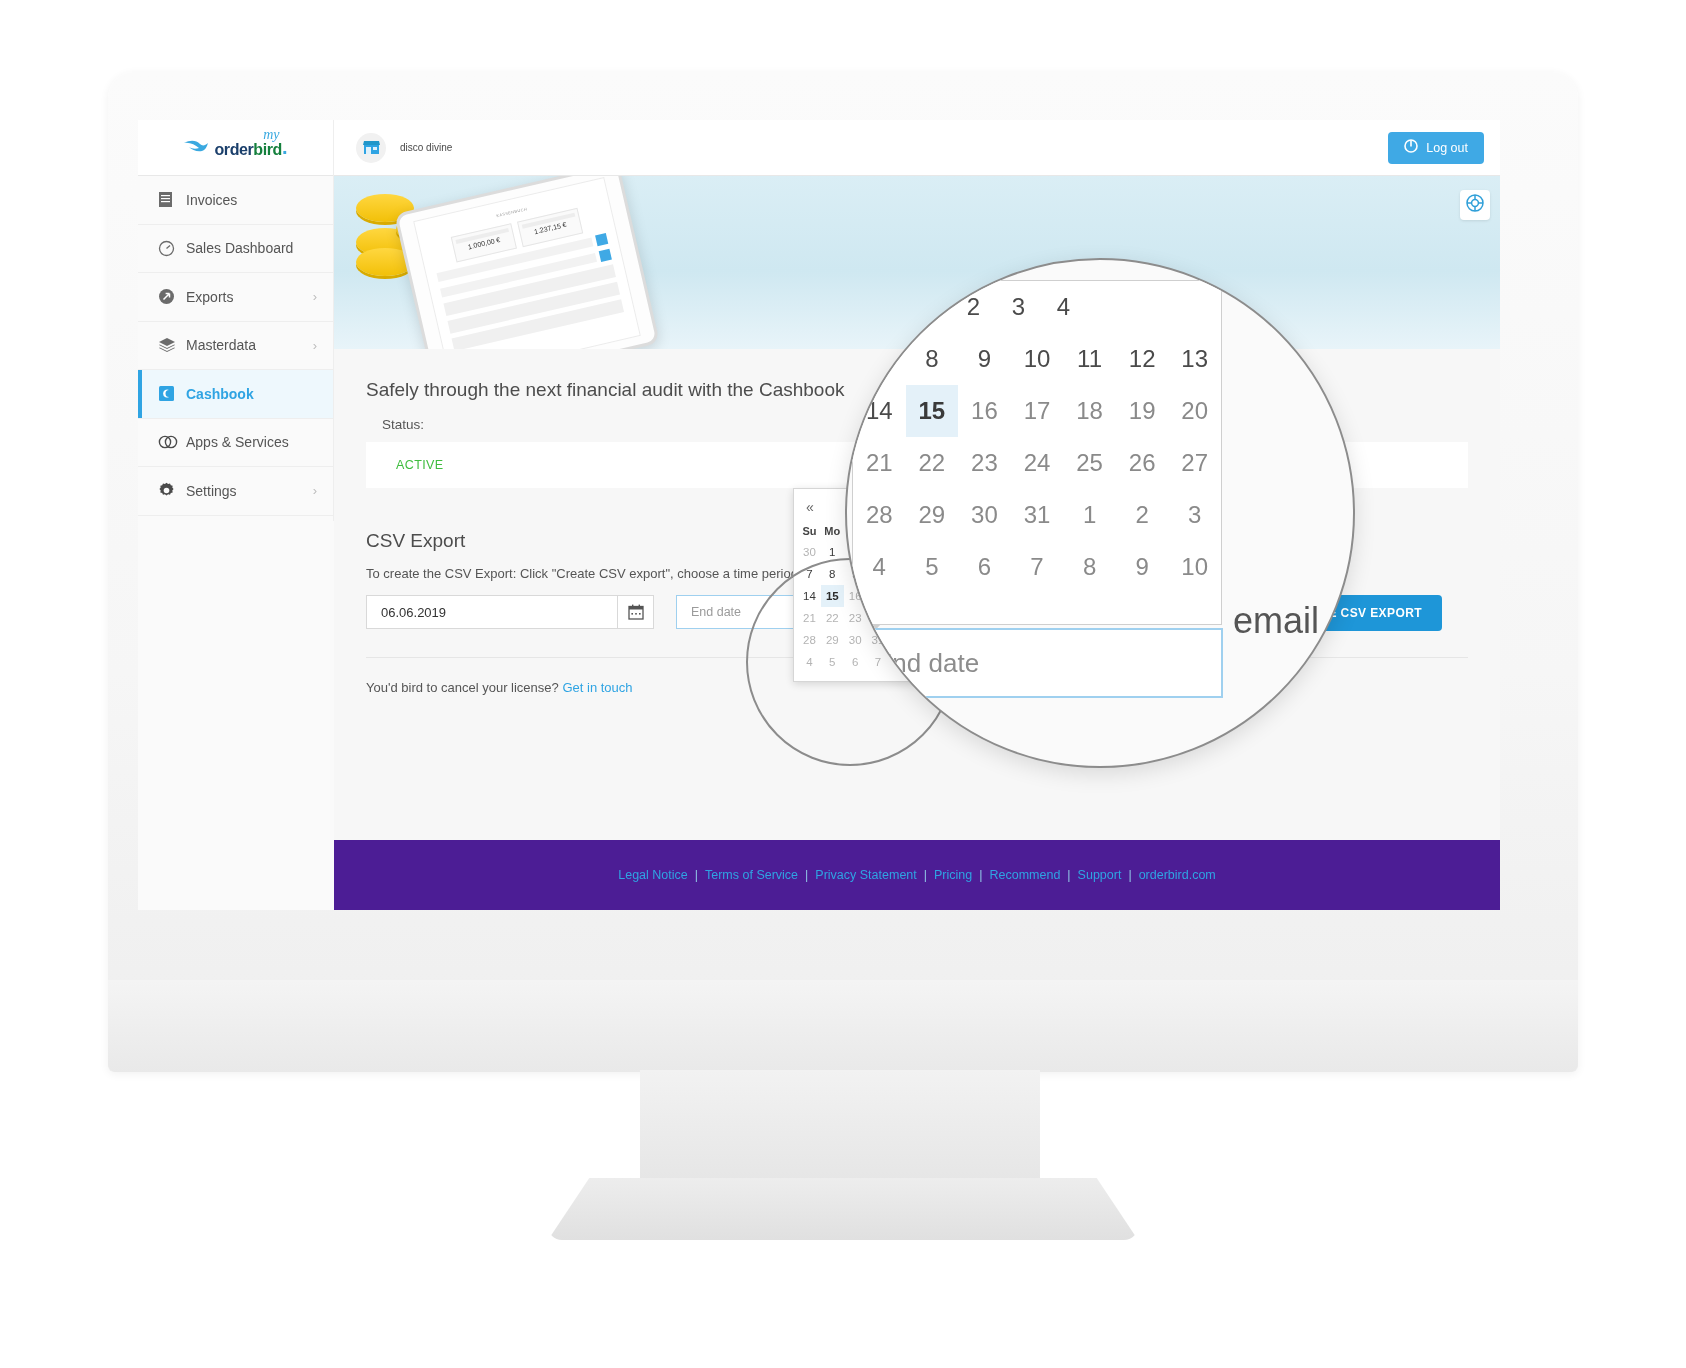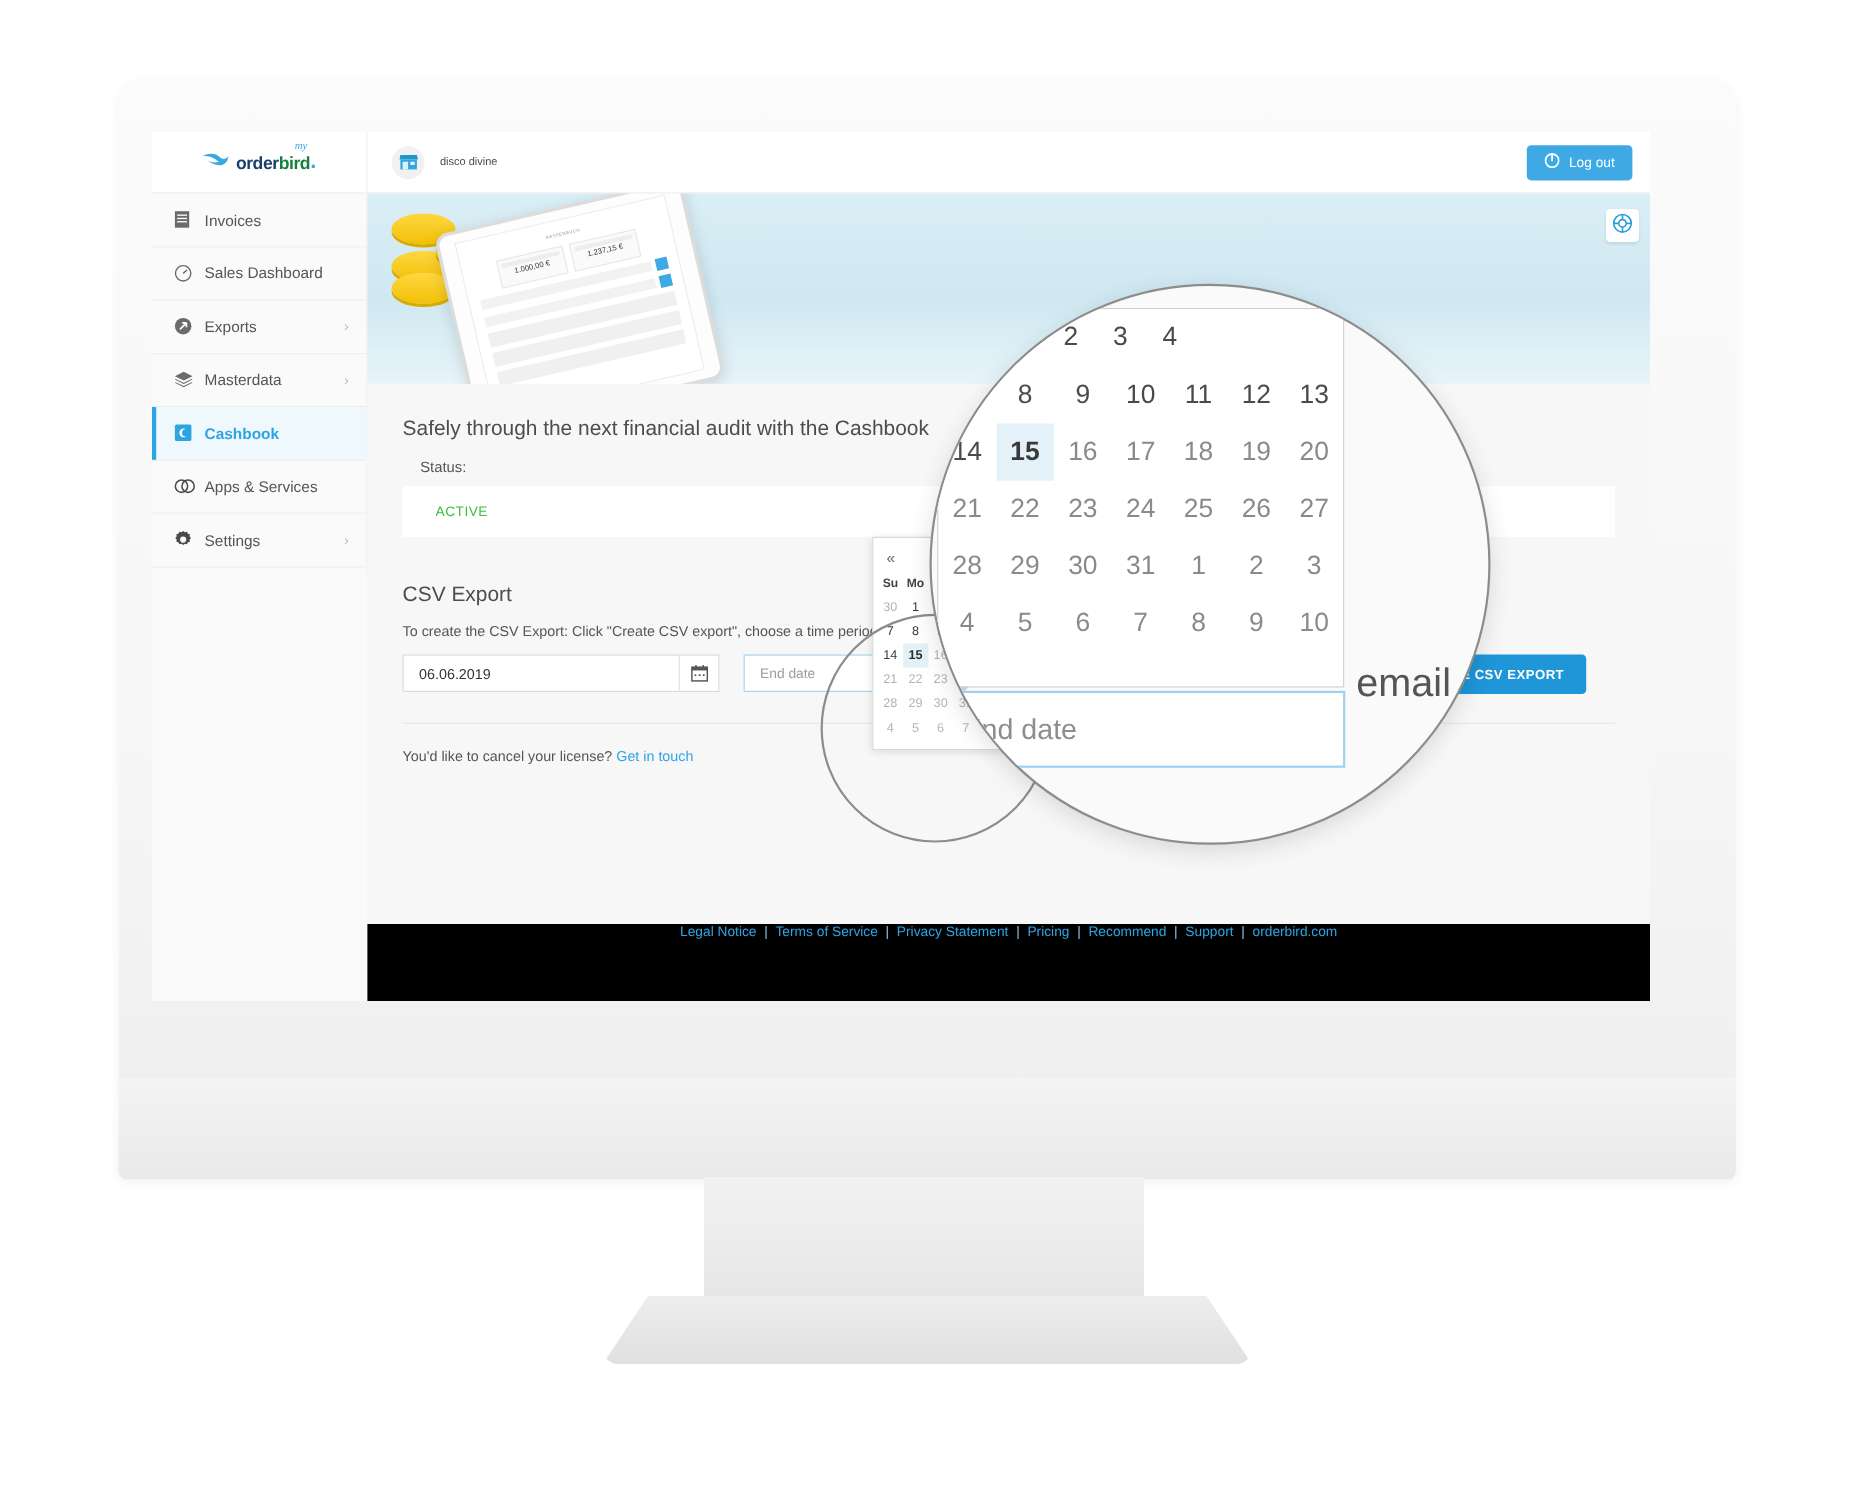--- a/index.html
+++ b/index.html
@@ -60,21 +60,21 @@
     width:196px; height:56px; display:flex; align-items:center;
     justify-content:center; border-right:1px solid #eeeeee;
   }
   .logo-wrap { display:flex; align-items:flex-end; position:relative; }
   .logo-bird { margin-right:5px; }
   .logo-order { font-size:16px; font-weight:bold; color:#1b3f6b; letter-spacing:-.4px; }
   .logo-bird-txt { font-size:16px; font-weight:bold; color:#15803d; letter-spacing:-.4px; }
   .logo-dot { font-size:20px; font-weight:bold; color:#3aa9e0; }
   .logo-my {
     position:absolute; right:8px; top:-9px;
-    font-size:10px; color:#3aa9e0; font-style:italic;
+    font-size:14px; color:#3aa9e0; font-style:italic;
     font-family:"Liberation Serif", serif;
     margin-left:16px;
   }
 
   #store-cell { display:flex; align-items:center; padding-left:22px; flex:1; }
   .store-avatar {
     width:30px; height:30px; border-radius:50%; background:#f1f1f1;
     display:flex; align-items:center; justify-content:center; margin-right:14px;
   }
   .store-name { font-size:10px; color:#4a4a4a; }
@@ -176,21 +176,21 @@
     font-size:12px; font-weight:bold; letter-spacing:.4px; cursor:pointer;
     display:flex; align-items:center;
   }
   #divider { margin:28px 32px 0 32px; border-top:1px solid #e6e6e6; }
   #cancel-line { font-size:13px; color:#555; padding:22px 0 0 32px; }
   #cancel-line a { color:#2fa4e3; text-decoration:none; }
 
   
   #footer {
     position:absolute; left:196px; top:720px; width:1166px; height:70px;
-    background:#000000; display:flex; align-items:flex-start; justify-content:center;
+    background:#4c1d95; display:flex; align-items:center; justify-content:center;
     font-size:12.5px;
   }
   #footer a { color:#2fa4e3; text-decoration:none; }
   #footer .sep { color:#8fc4e4; margin:0 7px; }
 
   
   #help-fab {
     position:absolute; right:10px; top:14px; width:30px; height:30px;
     background:#fff; border-radius:4px; display:flex;
     align-items:center; justify-content:center; cursor:pointer;
@@ -465,21 +465,21 @@
       <div class="enddate-field">
         <span>End date</span>
       </div>
       <button id="create-btn">
         <span>CREATE CSV EXPORT</span>
       </button>
     </div>
 
     <div id="divider"></div>
     <div id="cancel-line">
-      <span>You'd like to cancel your license?</span>
+      <span>You'd bird to cancel your license?</span>
       <a href="#">Get in touch</a>
     </div>
   </div>
 
   <div id="footer">
     <a href="#">Legal Notice</a>
     <span class="sep">|</span>
     <a href="#">Terms of Service</a>
     <span class="sep">|</span>
     <a href="#">Privacy Statement</a>

